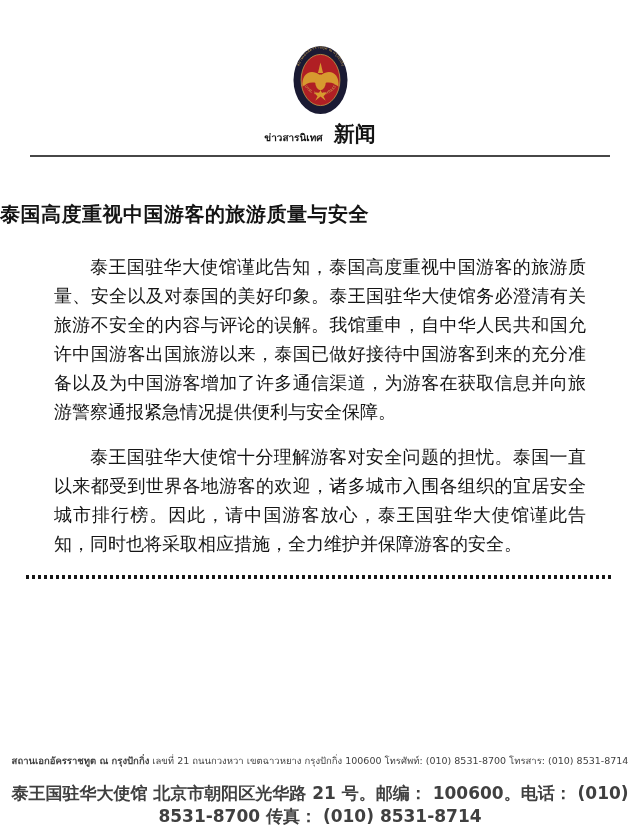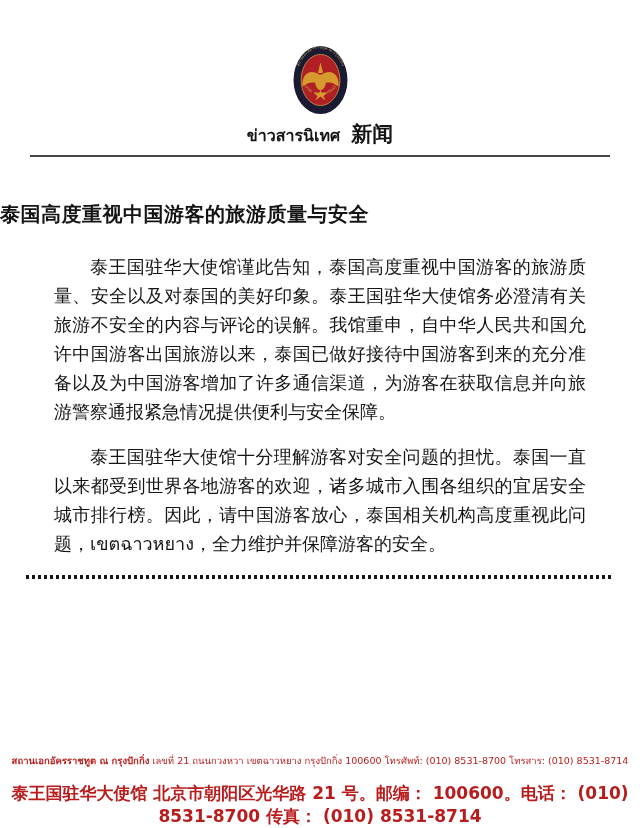--- a/index.html
+++ b/index.html
@@ -15,21 +15,21 @@
   }
 
   
   .seal {
     display: block;
     margin: 44px auto 5px auto;
     width: 57px;
     height: 72px;
   }
   .hdr-line { text-align: center; font-weight: bold; line-height: 1.25; }
-  .thai-b   { font-family: "DejaVu Sans", sans-serif; font-size: 16px; }
+  .thai-b   { font-family: "DejaVu Sans", sans-serif; font-size: 10px; }
   .thai-b2  { font-family: "DejaVu Sans", sans-serif; font-size: 13.5px; }
   .cjk-lg   { font-size: 21px; margin-left: 7px; }
   .cjk-md   { font-size: 17px; margin-left: 7px; }
   .rule {
     height: 2px;
     background: #474747;
     margin: 8px 30px 0 30px;
   }
 
   
@@ -52,21 +52,21 @@
     margin: 10px 26px 0 26px;
     height: 4px;
     background-image: repeating-linear-gradient(90deg, #161616 0px, #161616 3px, transparent 3px, transparent 6px);
   }
 
   
   .footer {
     position: absolute;
     left: 0; right: 0; top: 753px;
     text-align: center;
-    color: #b91c1c;
+    color: #404040;
   }
   .f-thai { font-family: "DejaVu Sans", sans-serif; font-size: 9.5px; }
   .f-thai .fname { font-weight: bold; margin-right: 3px; }
   .f-cjk  {
     margin-top: 14px;
     font-family: "DejaVu Sans", sans-serif;
     font-size: 17px;
     font-weight: bold;
   }
 </style>
@@ -101,21 +101,21 @@
   <div class="hdr-line">
     <span class="thai-b">ข่าวสารนิเทศ</span>
     <span class="cjk-lg">新闻</span>
   </div>
   <div class="rule"></div>
 
   <h1 class="title">泰国高度重视中国游客的旅游质量与安全</h1>
 
   <div class="body">
     <p>泰王国驻华大使馆谨此告知，泰国高度重视中国游客的旅游质量、安全以及对泰国的美好印象。泰王国驻华大使馆务必澄清有关旅游不安全的内容与评论的误解。我馆重申，自中华人民共和国允许中国游客出国旅游以来，泰国已做好接待中国游客到来的充分准备以及为中国游客增加了许多通信渠道，为游客在获取信息并向旅游警察通报紧急情况提供便利与安全保障。</p>
-    <p>泰王国驻华大使馆十分理解游客对安全问题的担忧。泰国一直以来都受到世界各地游客的欢迎，诸多城市入围各组织的宜居安全城市排行榜。因此，请中国游客放心，泰国相关机构高度重视此问题，เขตฉาวหยาง，全力维护并保障游客的安全。</p>
+    <p>泰王国驻华大使馆十分理解游客对安全问题的担忧。泰国一直以来都受到世界各地游客的欢迎，诸多城市入围各组织的宜居安全城市排行榜。因此，请中国游客放心，泰王国驻华大使馆谨此告知，同时也将采取相应措施，全力维护并保障游客的安全。</p>
   </div>
 
   <div class="dotted"></div>
 
   <div class="footer">
     <div class="f-thai">
       <span class="fname">สถานเอกอัครราชทูต ณ กรุงปักกิ่ง</span><span>เลขที่ 21 ถนนกวงหวา เขตฉาวหยาง กรุงปักกิ่ง 100600 โทรศัพท์: (010) 8531-8700 โทรสาร: (010) 8531-8714</span>
     </div>
     <div class="f-cjk">泰王国驻华大使馆 北京市朝阳区光华路 21 号。邮编： 100600。电话： (010) 8531-8700 传真： (010) 8531-8714</div>
   </div>

